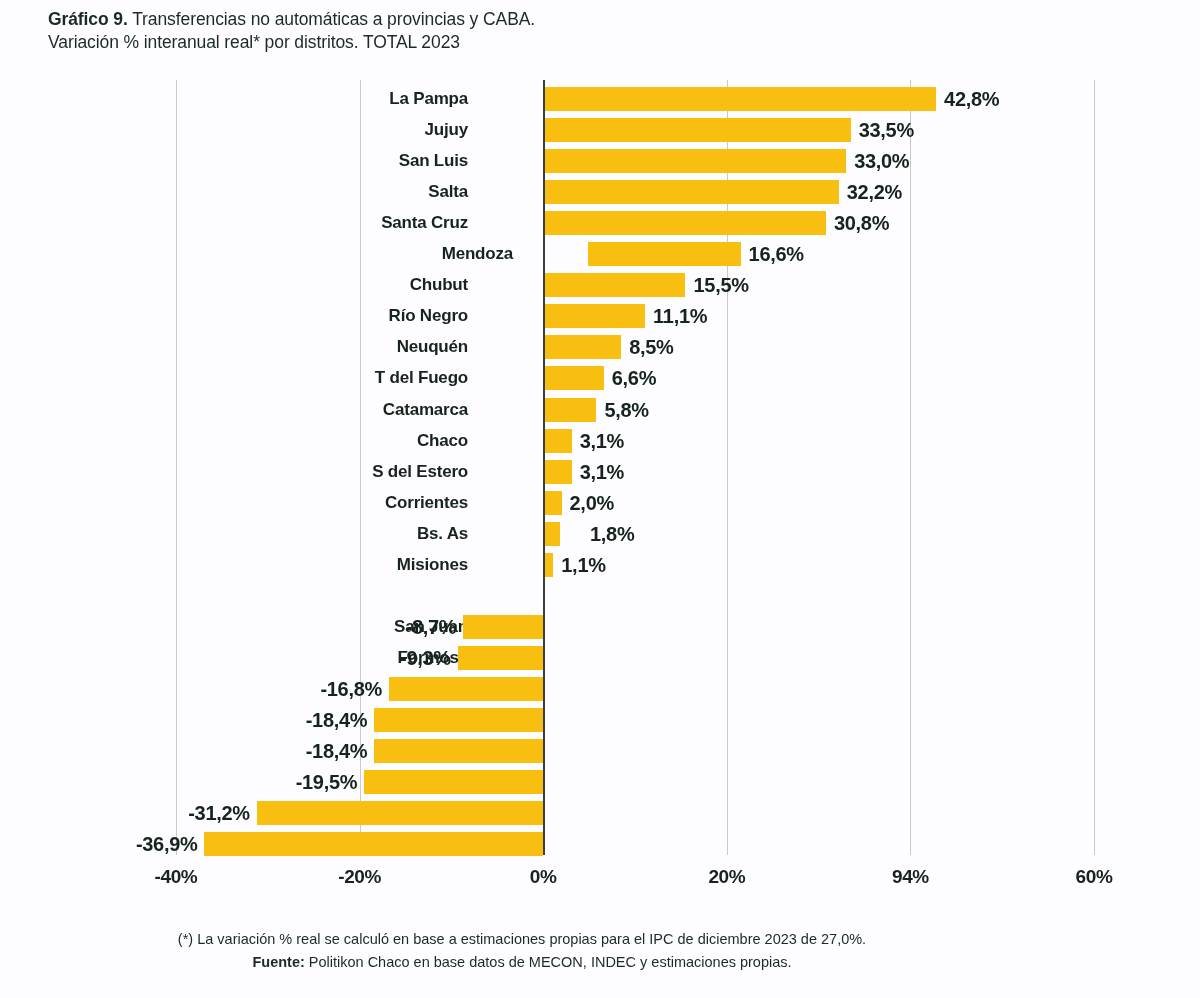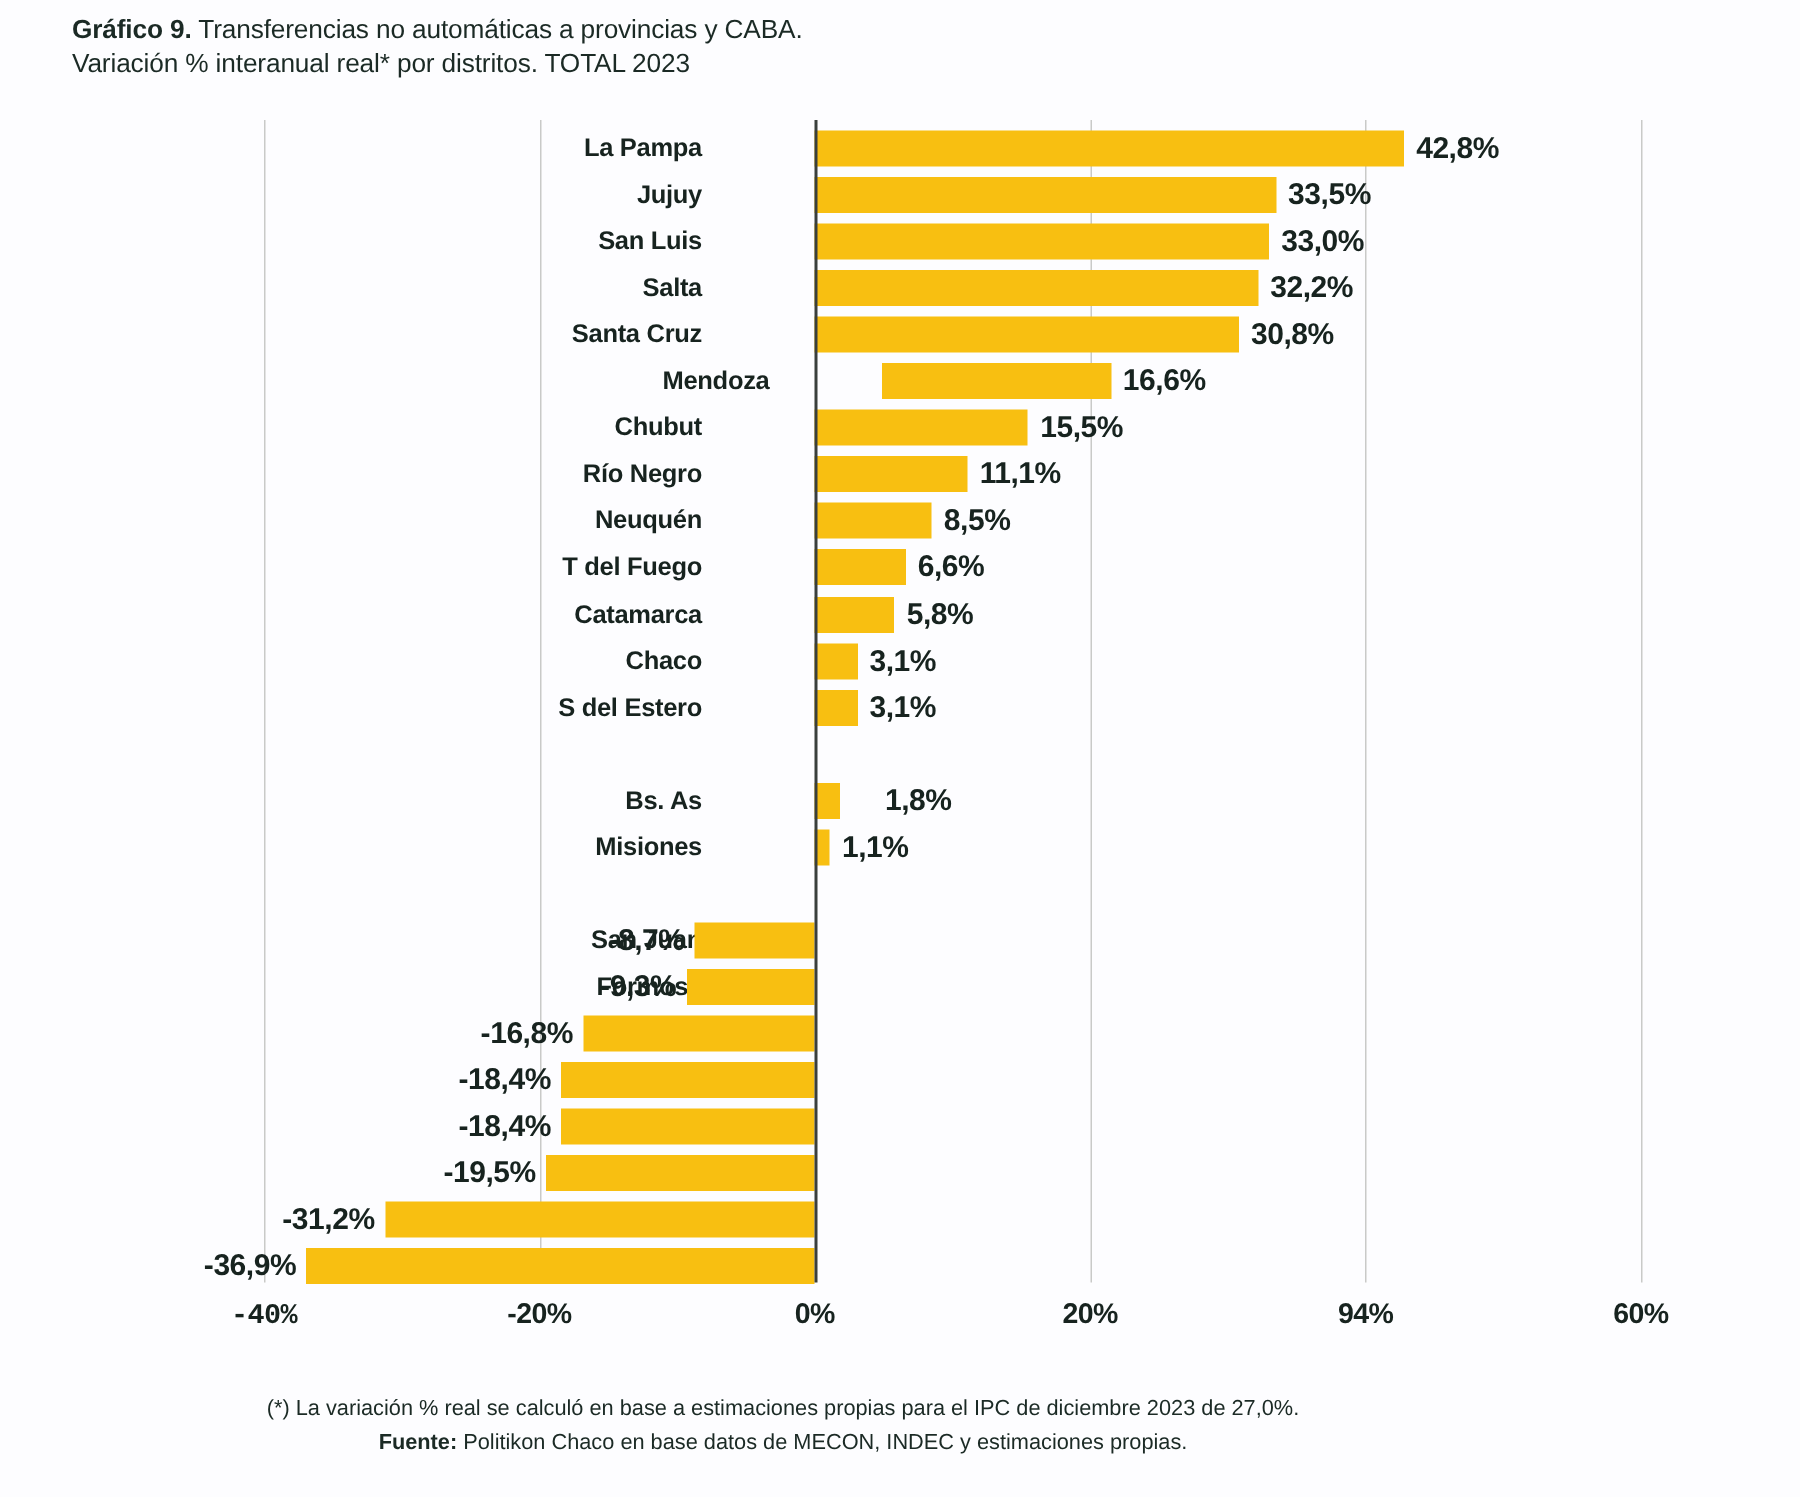--- a/index.html
+++ b/index.html
@@ -235,20 +235,25 @@
         <div class="row" style="top: 348.55px;">
           <div class="cat-label">Chaco</div>
           <div class="bar" title="Chaco: 3,1%" style="width: 28.458px; left: 543.2px;"></div>
           <div class="val-label pos" style="left: 579.658px;">3,1%</div>
         </div>
         <div class="row" style="top: 379.6px;">
           <div class="cat-label">S del Estero</div>
           <div class="bar" title="S del Estero: 3,1%" style="width: 28.458px; left: 543.2px;"></div>
           <div class="val-label pos" style="left: 579.658px;">3,1%</div>
         </div>
+        <div class="row" style="top: 410.65px;">
+          <div class="cat-label">Corrientes</div>
+          <div class="bar" title="Corrientes: 2,0%" style="width: 18.36px; left: 543.2px;"></div>
+          <div class="val-label pos" style="left: 569.56px;">2,0%</div>
+        </div>
         <div class="row" style="top: 441.7px;">
           <div class="cat-label">Bs. As</div>
           <div class="bar" title="Bs. As: 1,8%" style="width: 16.524px; left: 543.2px;"></div>
           <div class="val-label pos" style="left: 590px;">1,8%</div>
         </div>
         <div class="row" style="top: 472.75px; padding-left: 42px;">
           <div class="cat-label">Misiones</div>
           <div class="bar" title="Misiones: 1,1%" style="width: 10.098px; left: 543.2px;"></div>
           <div class="val-label pos" style="left: 561.298px;">1,1%</div>
         </div>
@@ -287,21 +292,21 @@
           <div class="bar" title="CABA: -31,2%" style="width: 286.416px; left: 256.784px;"></div>
           <div class="val-label neg" style="right: 950.216px;">-31,2%</div>
         </div>
         <div class="row" style="top: 752.2px;">
           <div class="cat-label">Tucumán</div>
           <div class="bar" title="Tucumán: -36,9%" style="width: 338.742px; left: 204.458px;"></div>
           <div class="val-label neg" style="right: 1002.54px;">-36,9%</div>
         </div>
       </div>
     <div class="xaxis" id="xaxis">
-        <div class="xtick" style="left: 176px; font-family: Liberation Mono, monospace;">-40%</div>
+        <div class="xtick" style="left: 176px;">-40%</div>
         <div class="xtick" style="left: 359.6px;">-20%</div>
         <div class="xtick" style="left: 543.2px;">0%</div>
         <div class="xtick" style="left: 726.8px;">20%</div>
         <div class="xtick" style="left: 910.4px;">94%</div>
         <div class="xtick" style="left: 1094px;">60%</div>
       </div>
   </div>
 
   <div class="footnotes">
     <div class="footnote-line">(*) La variación % real se calculó en base a estimaciones propias para el IPC de diciembre 2023 de 27,0%.</div>

